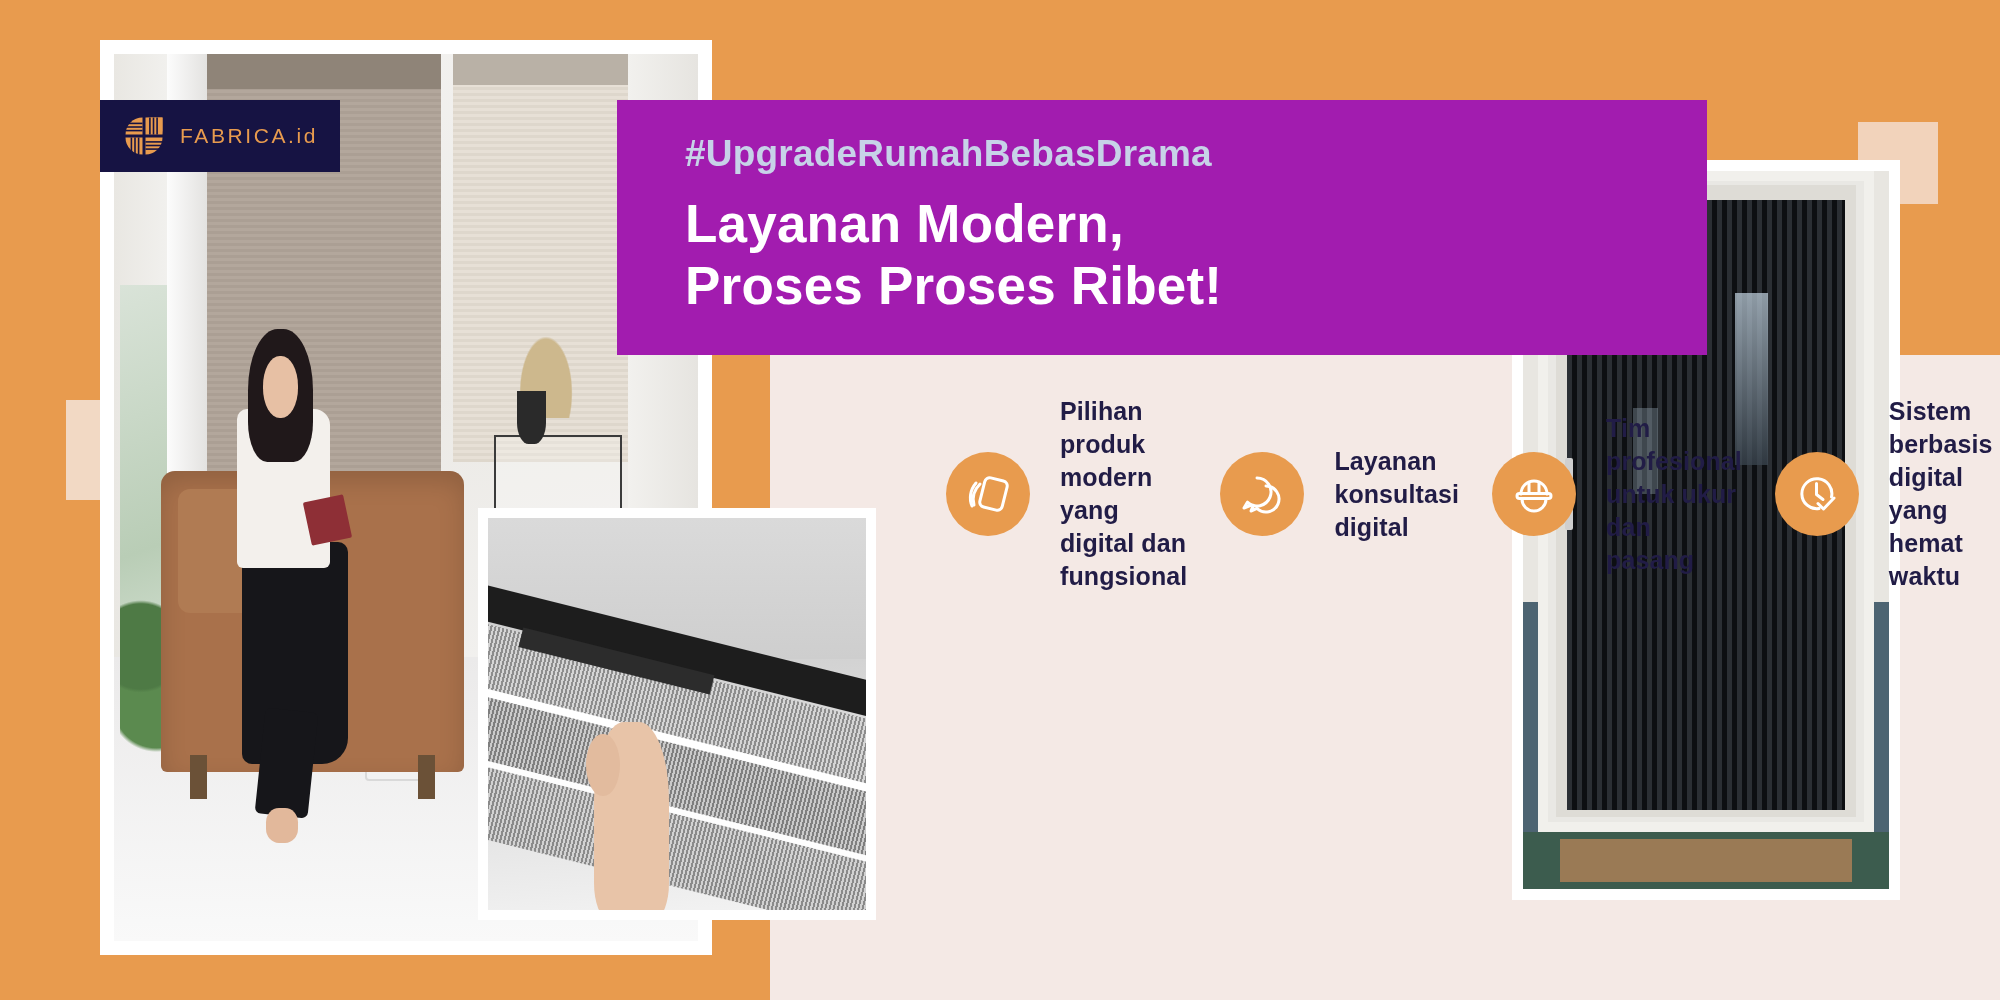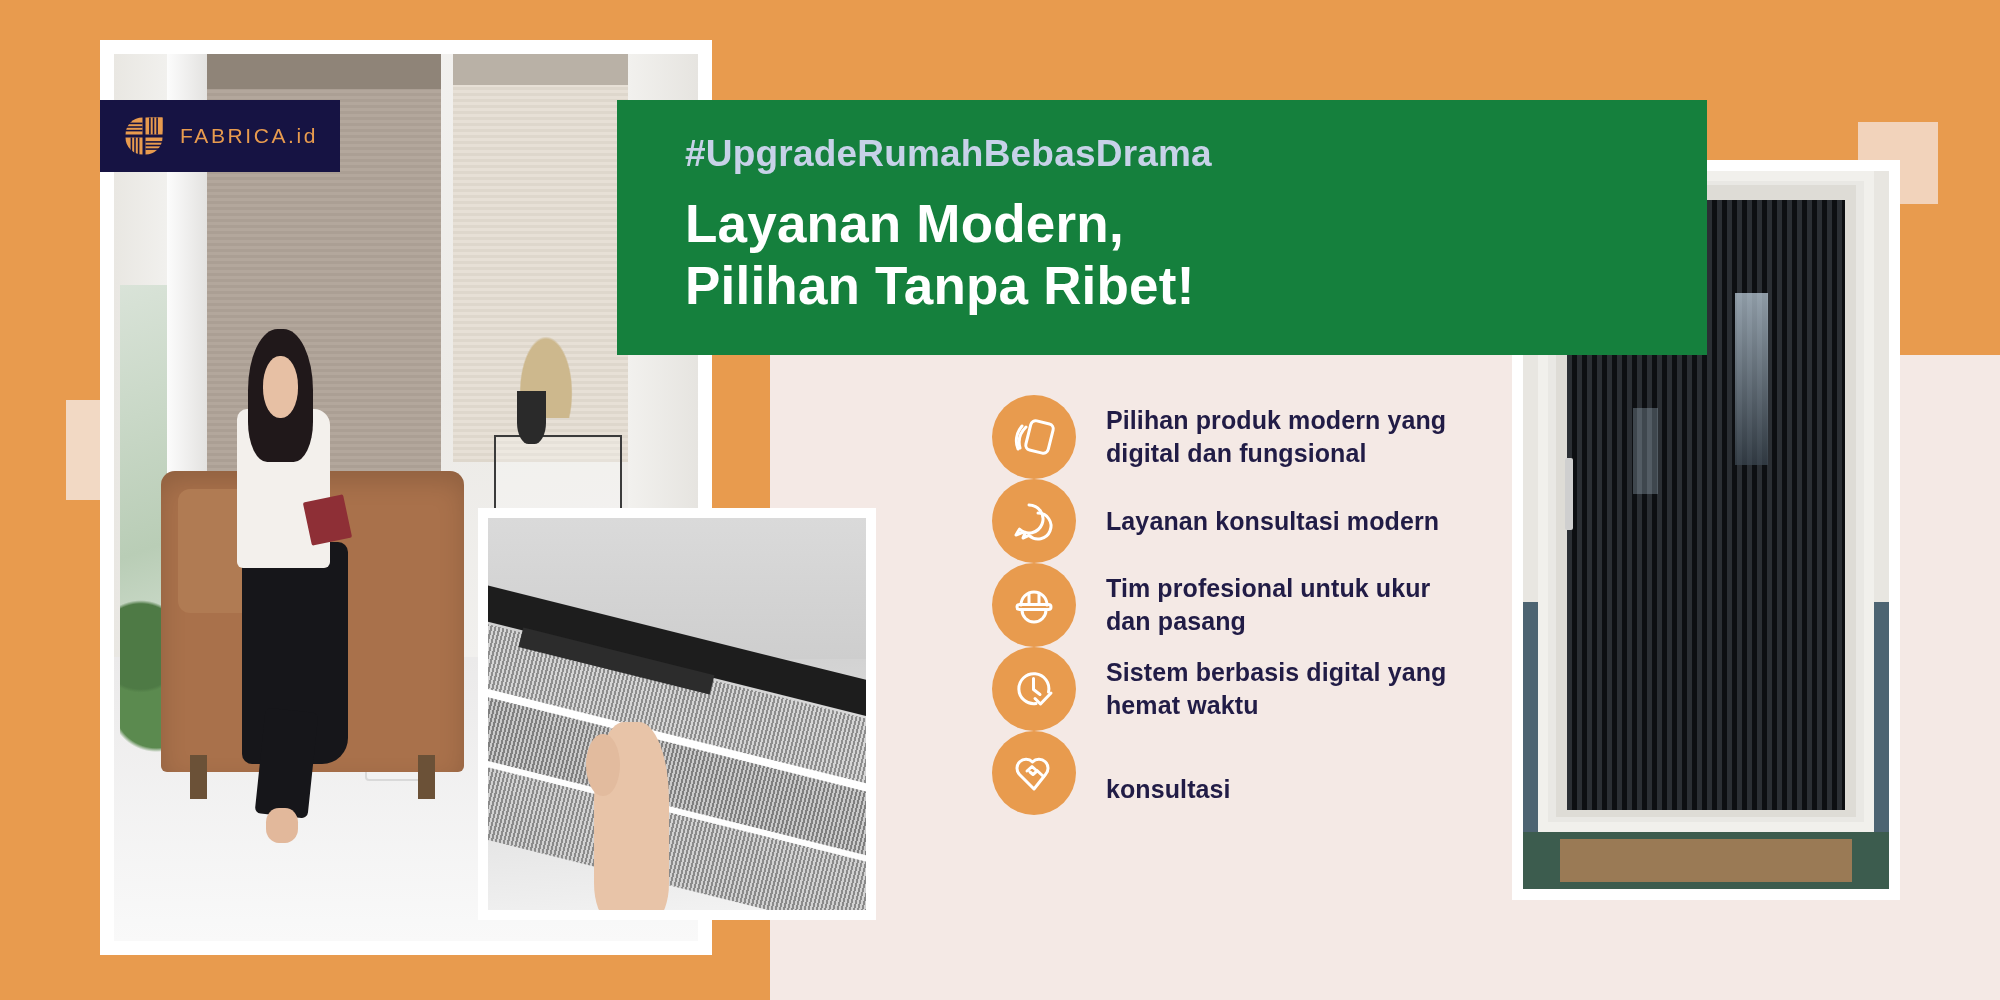--- a/index.html
+++ b/index.html
@@ -176,21 +176,21 @@
   .dr-mat { position:absolute; left:10%; bottom:1%; width:80%; height:6%;
     background:#9a7a55; }
   .dr-floor { position:absolute; left:0; bottom:0; width:100%; height:8%;
     background:#3c5c4e; }
 
   
   .headline {
     position: absolute;
     left: 617px; top: 100px;
     width: 1090px; height: 255px;
-    background: #15803d;
+    background: #a21caf;
     padding: 34px 0 8px 68px;
   }
   .hashtag {
     color: #c7d2e8;
     font-size: 37px;
     font-weight: 700;
     letter-spacing: .2px;
     line-height: 1.1;
   }
   .headline h1 {
@@ -217,24 +217,25 @@
   .logo-word {
     color: #e89b4e;
     font-size: 21px;
     letter-spacing: 2.6px;
     font-weight: 400;
   }
 
   
   .features {
     position: absolute;
-    left: 992px; top: 395px;
+    left: 946px; top: 395px;
     width: 520px;
     display: flex;
-    flex-direction: column;
+    flex-direction: row;
+    gap: 33px;
   }
   .feature {
     display: flex;
     align-items: center;
     gap: 30px;
   }
   .feat-icon {
     width: 84px; height: 84px;
     flex: 0 0 auto;
     border-radius: 50%;
@@ -322,21 +323,21 @@
       <div class="dr-handle"></div>
       <div class="dr-floor"></div>
       <div class="dr-mat"></div>
     </div>
   </div>
 
   <div class="headline">
     <div class="hashtag">#UpgradeRumahBebasDrama</div>
     <h1>
       <span>Layanan Modern,</span><br>
-      <span>Pilihan Tanpa Ribet!</span>
+      <span>Proses Proses Ribet!</span>
     </h1>
   </div>
 
   <div class="logo-badge">
     <span class="logo-mark">
       <svg viewBox="0 0 44 44" xmlns="http://www.w3.org/2000/svg" aria-hidden="true">
         <g fill="#e89b4e">
           <path d="M22 2 C12 2 2 12 2 22 L18 22 L18 6 Z" opacity="0"></path>
 
           <path d="M3.5 20.5 h17 v-17 a17 17 0 0 0 -17 17z" fill="none"></path>
@@ -391,21 +392,21 @@
     </div>
 
     <div class="feature">
       <span class="feat-icon">
         <svg viewBox="0 0 48 48" fill="none" stroke="#ffffff" stroke-width="3" stroke-linecap="round" stroke-linejoin="round" xmlns="http://www.w3.org/2000/svg">
           <path d="M19 8 a14 14 0 1 1 -9.6 24.2 L6 38 l6.2 -2.4"></path>
           <path d="M28 16 a13 13 0 1 1 -9 22.4 L13 41 l2.3 -5.6"></path>
         </svg>
       </span>
       <span class="feat-text">
-        <span>Layanan konsultasi modern</span>
+        <span>Layanan konsultasi digital</span>
       </span>
     </div>
 
     <div class="feature">
       <span class="feat-icon">
         <svg viewBox="0 0 48 48" fill="none" stroke="#ffffff" stroke-width="3" stroke-linecap="round" stroke-linejoin="round" xmlns="http://www.w3.org/2000/svg">
           <path d="M11 24 a13 13 0 0 1 26 0"></path>
           <path d="M19 12.5 v10 M29 12.5 v10"></path>
           <rect x="7" y="23.5" width="34" height="5" rx="2.5"></rect>
           <path d="M12 29 a12 12 0 0 0 24 0"></path>

